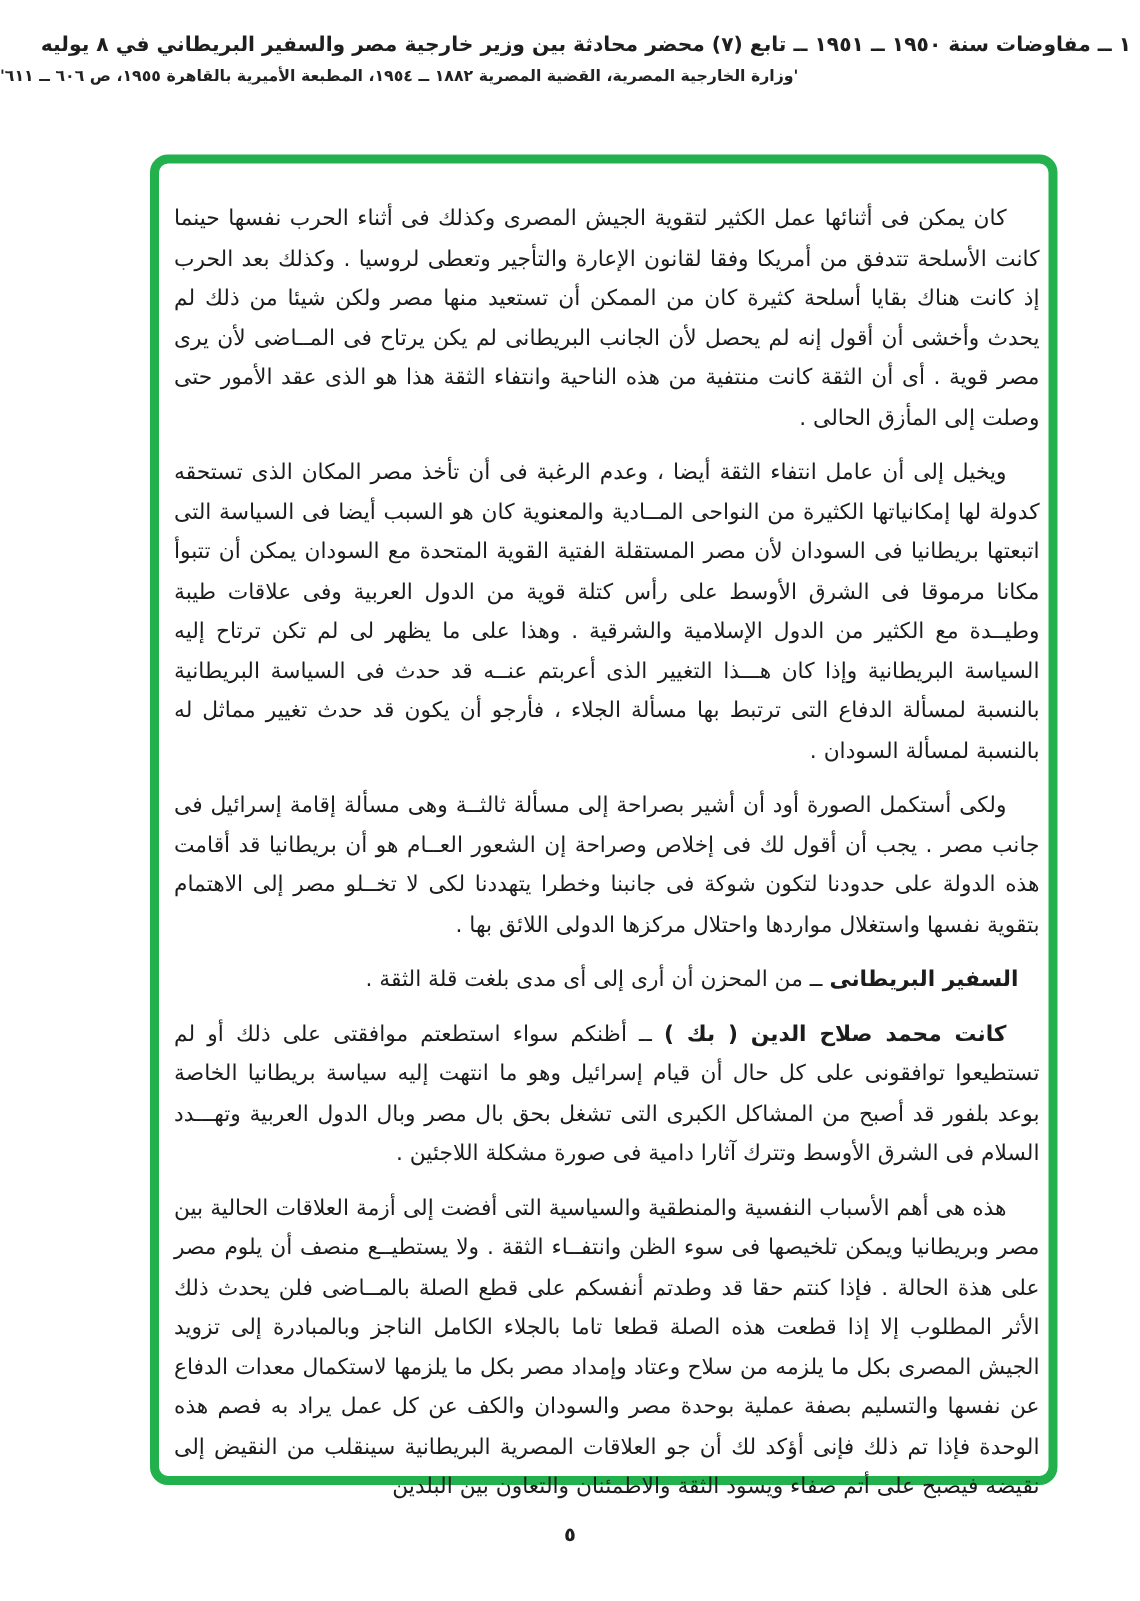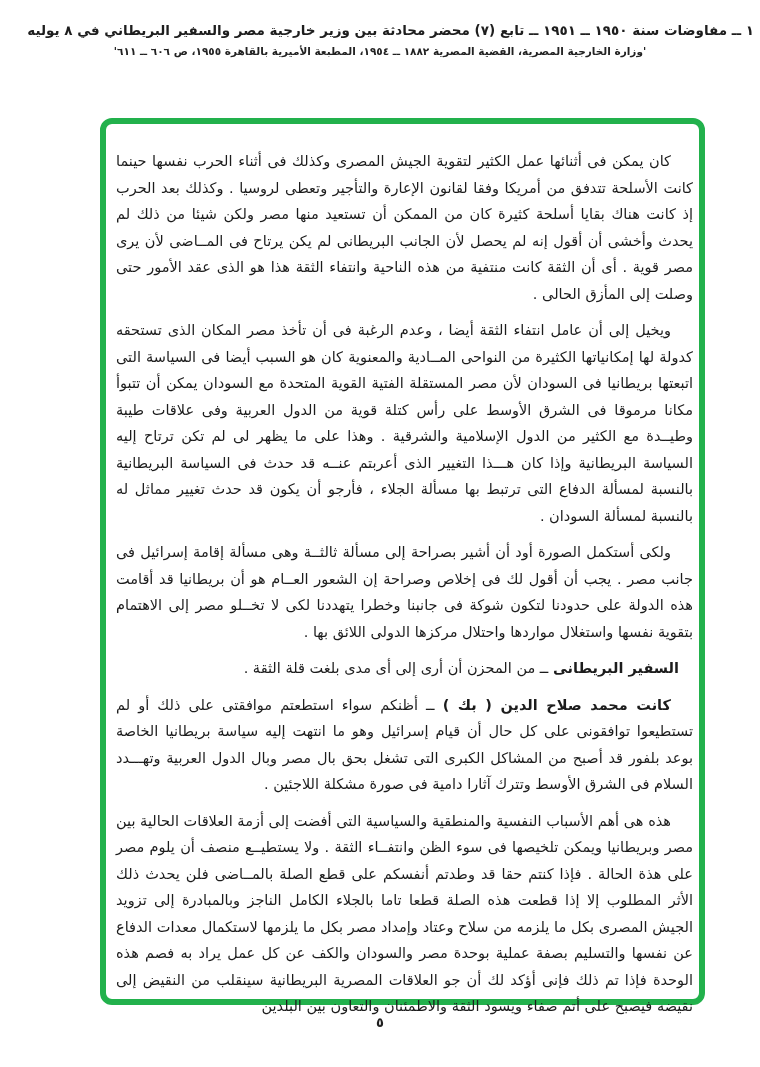--- a/index.html
+++ b/index.html
@@ -33,28 +33,28 @@
     font-weight: bold;
     white-space: nowrap;
     text-align: right;
     line-height: 22px;
     padding: 0 6px;
   }
   .header-source {
     margin-top: 2px;
     font-size: 10.5px;
     font-weight: bold;
-    text-align: center;
+    text-align: left;
     line-height: 16px;
     color: #222;
   }
   .doc-frame {
     position: absolute;
     left: 100px;
-    top: 118px;
+    top: 103px;
     width: 593px;   
     height: 875px;
     border: 6px solid #22b14c;
     border-radius: 12px;
     background: #ffffff;
     box-sizing: content-box;
   }
   .doc-page {
     direction: rtl;
     padding: 24px 6px 0 10px;

